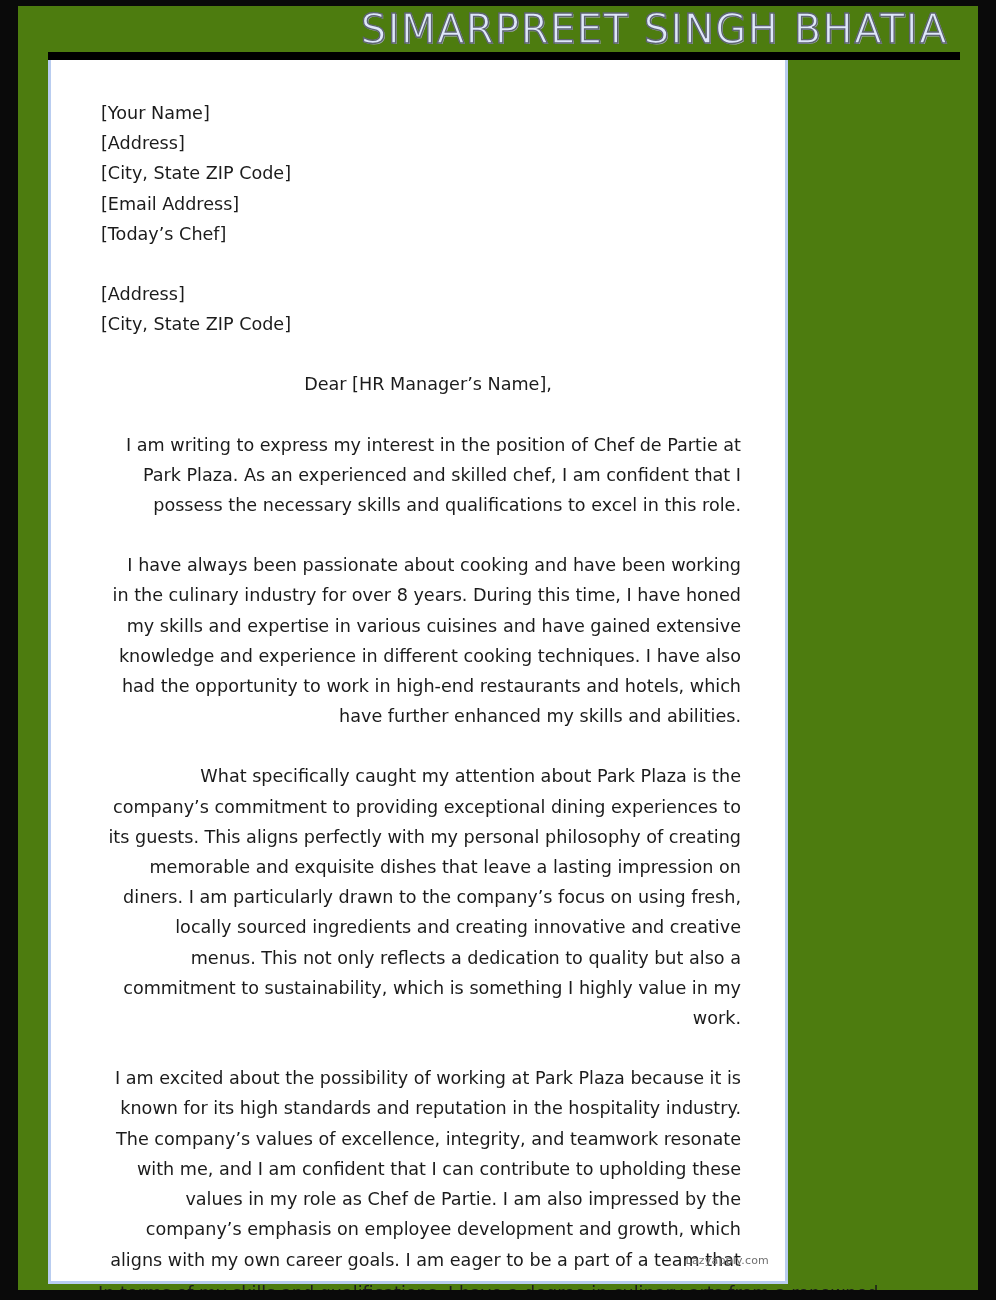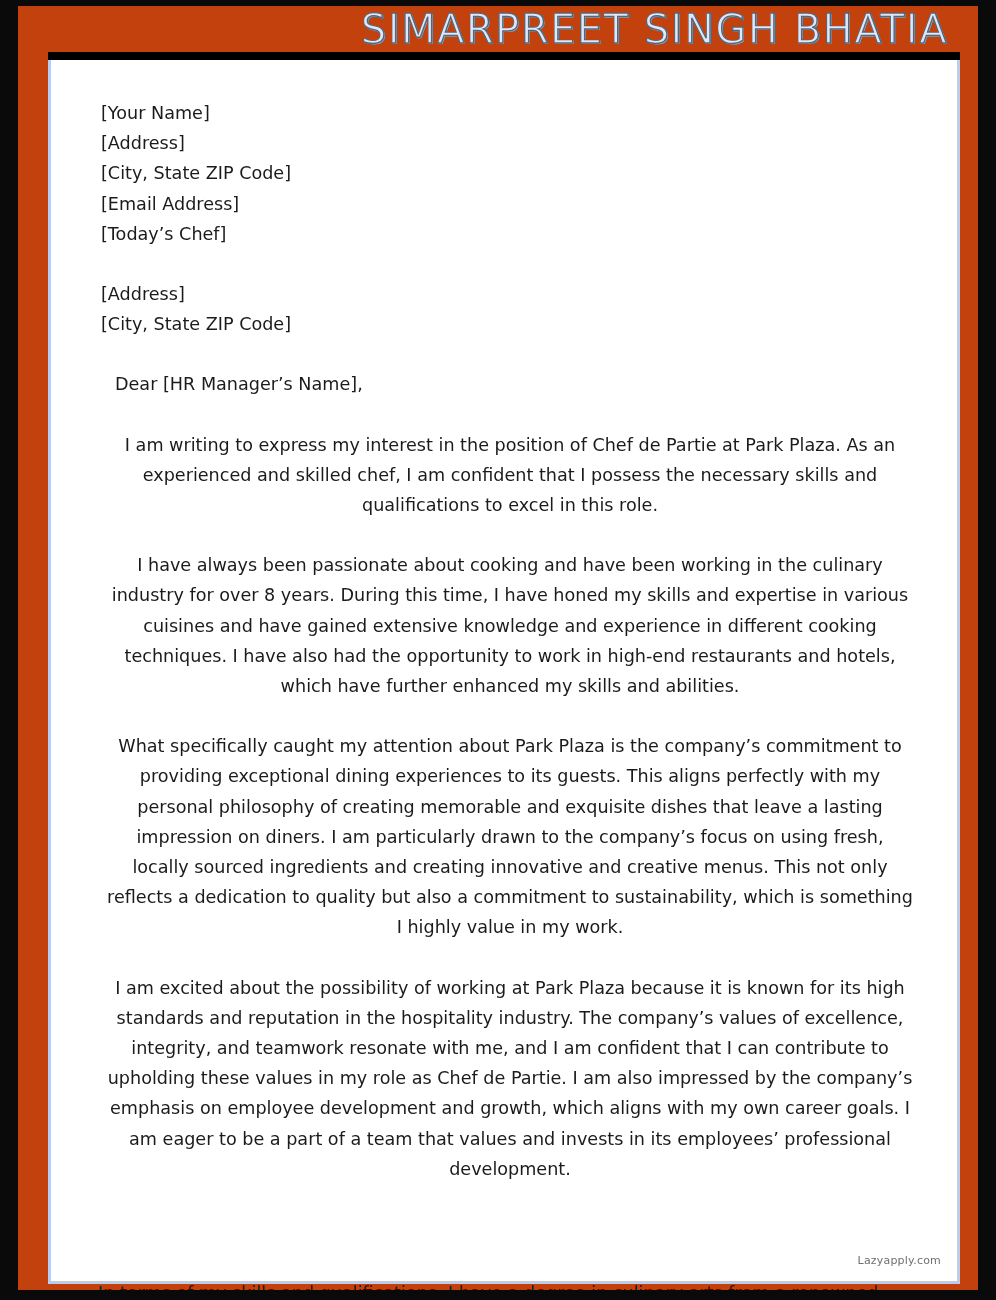--- a/index.html
+++ b/index.html
@@ -5,21 +5,21 @@
   html, body {
     margin: 0;
     padding: 0;
     background: #ffffff;
   }
 
   .screen {
     position: relative;
     width: 996px;
     height: 1300px;
-    background: #c2410c;
+    background: #4d7c0f;
     box-sizing: border-box;
     border-left: 18px solid #0a0a0a;
     border-right: 18px solid #0a0a0a;
     border-top: 6px solid #0a0a0a;
     border-bottom: 10px solid #0a0a0a;
     overflow: hidden;
     font-family: "DejaVu Sans", sans-serif;
   }
 
   
@@ -58,21 +58,21 @@
     width: 912px;
     height: 8px;
     background: #000000;
   }
 
   
   .letter-page {
     position: absolute;
     left: 30px;
     top: 54px;
-    width: 912px;
+    width: 740px;
     height: 1224px;
     background: #ffffff;
     border-left: 3px solid #b9cdf0;
     border-right: 3px solid #b9cdf0;
     border-bottom: 3px solid #b9cdf0;
     box-sizing: border-box;
     overflow: hidden;
   }
 
   .letter-inner {
@@ -89,25 +89,26 @@
   .addr-block {
     margin: 0 0 30px 0;
   }
   .addr-line {
     display: block;
     white-space: nowrap;
   }
 
   .salutation {
     margin: 0 0 30px 14px;
+    text-align: center;
   }
 
   .para {
     margin: 0 0 30px 6px;
-    text-align: center;
+    text-align: right;
   }
 
   
   .watermark {
     position: absolute;
     right: 16px;
     bottom: 14px;
     font-family: "DejaVu Sans", sans-serif;
     font-size: 11px;
     color: #6f6f6f;

